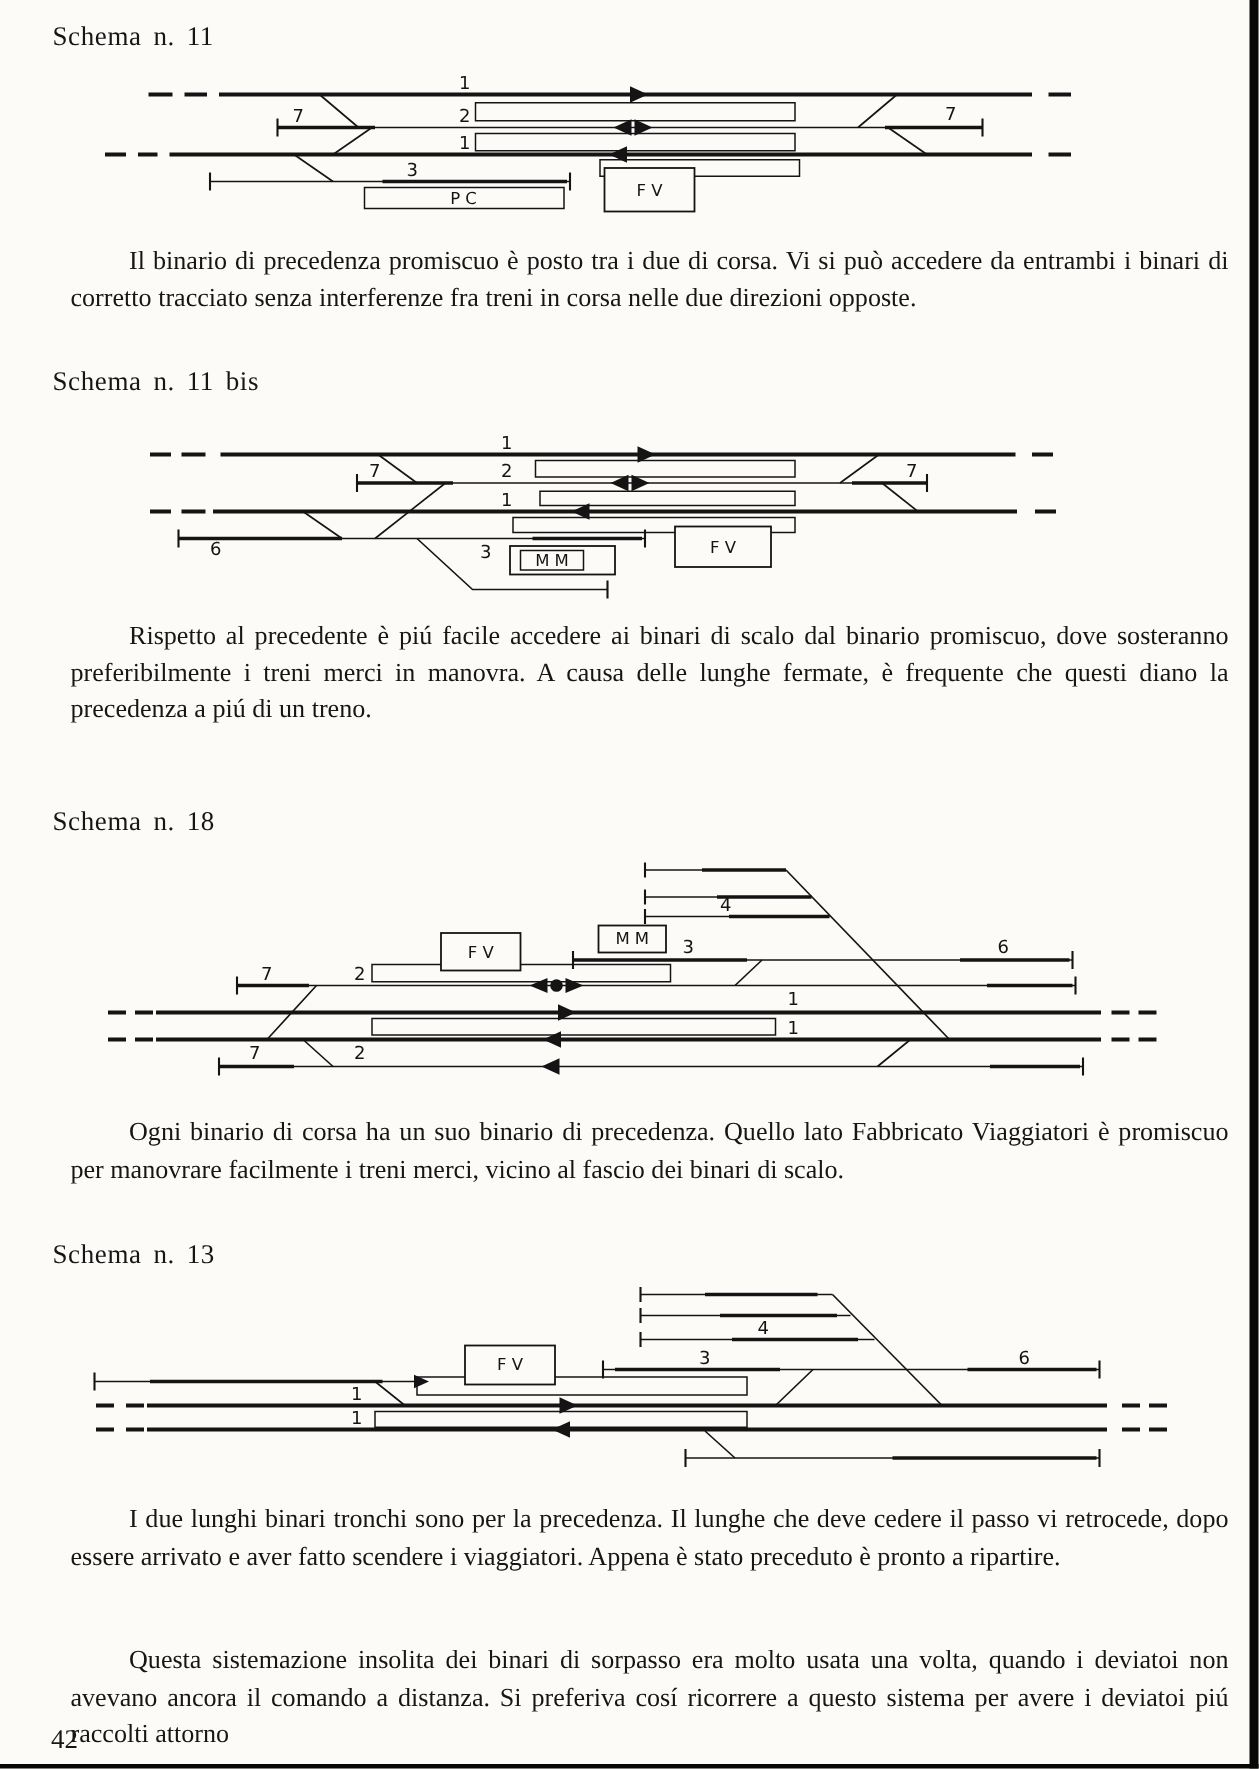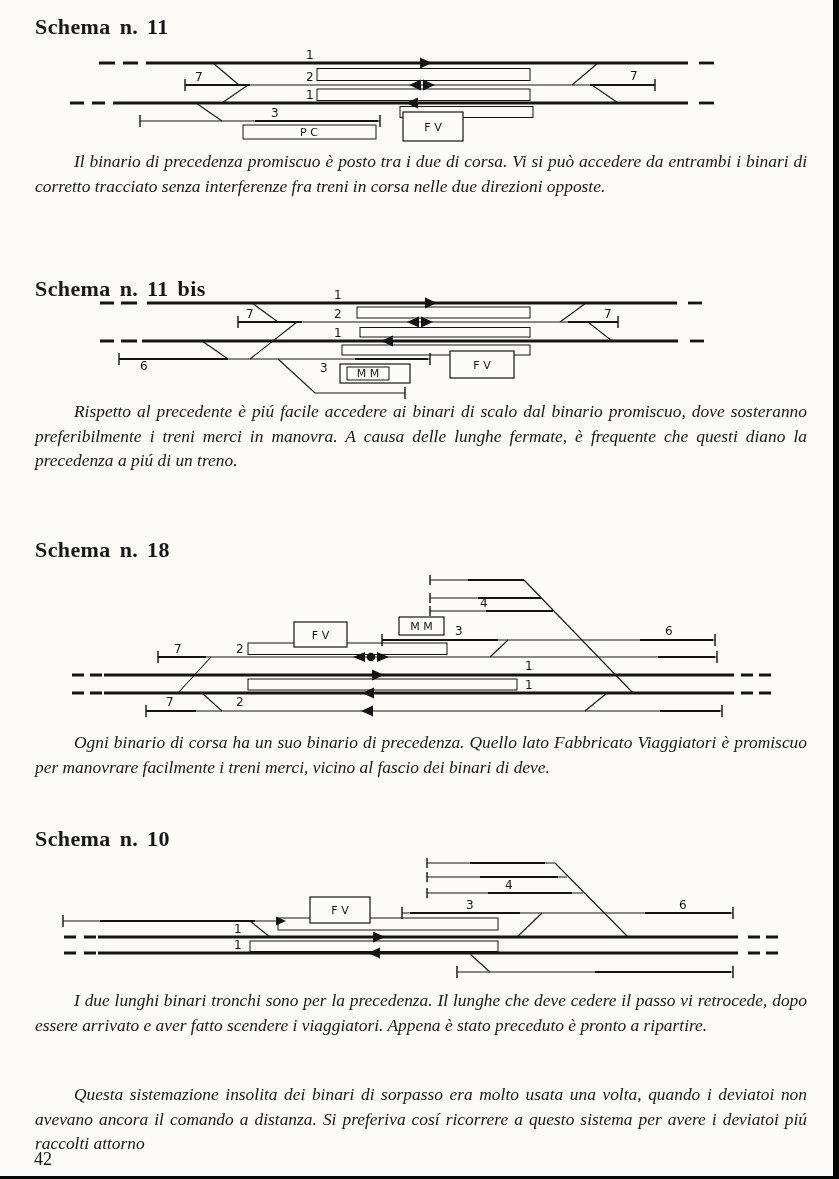--- a/index.html
+++ b/index.html
@@ -3,25 +3,25 @@
 <meta charset="utf-8">
 <style>
   html,body{margin:0;padding:0;}
   body{
     width:839px;height:1179px;position:relative;overflow:hidden;
     background:#fcfbf8;color:#161616;
     font-family:"Liberation Serif", serif;
   }
   .heading{
     position:absolute;left:35px;margin:0;
-    font-size:22px;font-weight:bold;letter-spacing:.4px;word-spacing:3px;
+    font-size:18px;font-weight:normal;letter-spacing:.4px;word-spacing:3px;
   }
   .para{
-    position:absolute;left:35px;width:772px;margin:0;
-    font-size:17.4px;line-height:24.6px;text-align:justify;text-indent:39px;font-style:italic;
+    position:absolute;left:35px;width:772px;margin:12px;
+    font-size:17.4px;line-height:24.6px;text-align:justify;text-indent:39px;
   }
   .pagenum{position:absolute;left:34px;top:1149px;font-size:18px;}
   svg.diagram{position:absolute;left:0;}
   .t-main{stroke:#141414;stroke-width:2.8;fill:none;}
   .t-thin{stroke:#141414;stroke-width:1.1;fill:none;}
   .t-thick{stroke:#141414;stroke-width:2.2;fill:none;}
   .t-plat{stroke:#141414;stroke-width:1;fill:none;}
   .t-box{stroke:#141414;stroke-width:1.2;fill:#fcfbf8;}
   .t-stop{stroke:#141414;stroke-width:1.4;fill:none;}
   .t-arrow{fill:#141414;stroke:none;}
@@ -79,21 +79,21 @@
   <text class="dlabel" x="306" y="51">1</text>
   <text class="dlabel" x="195" y="33">7</text>
   <text class="dlabel" x="630" y="32">7</text>
   <text class="dlabel" x="271" y="69">3</text>
   <text class="dbox" x="309" y="88">P C</text>
   <text class="dbox" x="433" y="82.5">F V</text>
 </svg>
 
 <p class="para" style="top:149px">Il binario di precedenza promiscuo è posto tra i due di corsa. Vi si può accedere da entrambi i binari di corretto tracciato senza interferenze fra treni in corsa nelle due direzioni opposte.</p>
 
-<h2 class="heading" style="top:276px">Schema n. 11 bis</h2>
+<h2 class="heading" style="top:244px">Schema n. 11 bis</h2>
 
 <svg class="diagram" style="top:288px" width="839" height="122" viewBox="0 0 839 122">
   <g class="t-main">
     <path d="M100 15h14M121 15h16"></path>
       <path d="M147 15H677"></path>
       <path d="M688 15h14"></path>
     <path d="M100 53h14M121 53h16"></path>
       <path d="M142 53H678"></path>
       <path d="M690 53h14"></path>
   </g>
@@ -202,23 +202,23 @@
   <text class="dlabel" x="174" y="88">7</text>
   <text class="dlabel" x="236" y="88">2</text>
   <text class="dlabel" x="525" y="105">1</text>
   <text class="dlabel" x="525" y="124">1</text>
   <text class="dlabel" x="166" y="141">7</text>
   <text class="dlabel" x="236" y="141">2</text>
   <text class="dbox" x="421.5" y="64.5">M M</text>
   <text class="dbox" x="320.5" y="73.5">F V</text>
 </svg>
 
-<p class="para" style="top:730px">Ogni binario di corsa ha un suo binario di precedenza. Quello lato Fabbricato Viaggiatori è promiscuo per manovrare facilmente i treni merci, vicino al fascio dei binari di deve.</p>
-
-<h2 class="heading" style="top:826px">Schema n. 10</h2>
+<p class="para" style="top:730px">Ogni binario di corsa ha un suo binario di precedenza. Quello lato Fabbricato Viaggiatori è promiscuo per manovrare facilmente i treni merci, vicino al fascio dei binari di scalo.</p>
+
+<h2 class="heading" style="top:826px">Schema n. 13</h2>
 
 <svg class="diagram" style="top:848px" width="839" height="140" viewBox="0 0 839 140">
   <g class="t-thin">
     <path d="M63 73H283"></path>
       <path d="M250 73L270 89"></path>
     <path d="M427 15H555"></path>
       <path d="M427 29H567"></path>
       <path d="M427 45H583"></path>
     <path d="M555 15L628 89"></path>
     <path d="M402 65H733"></path>

